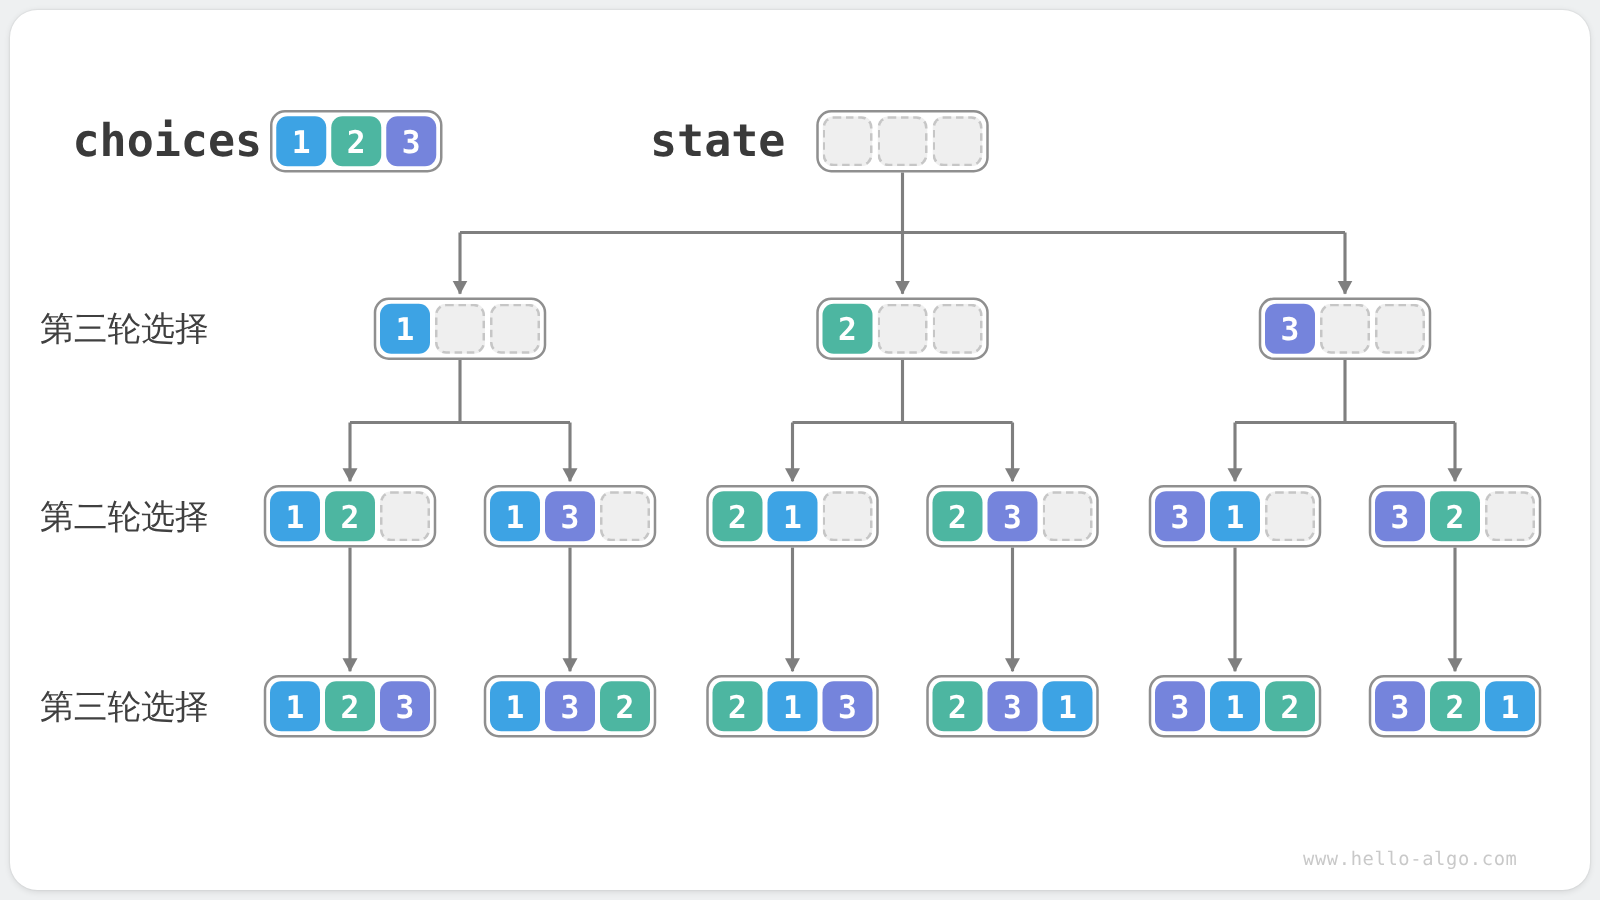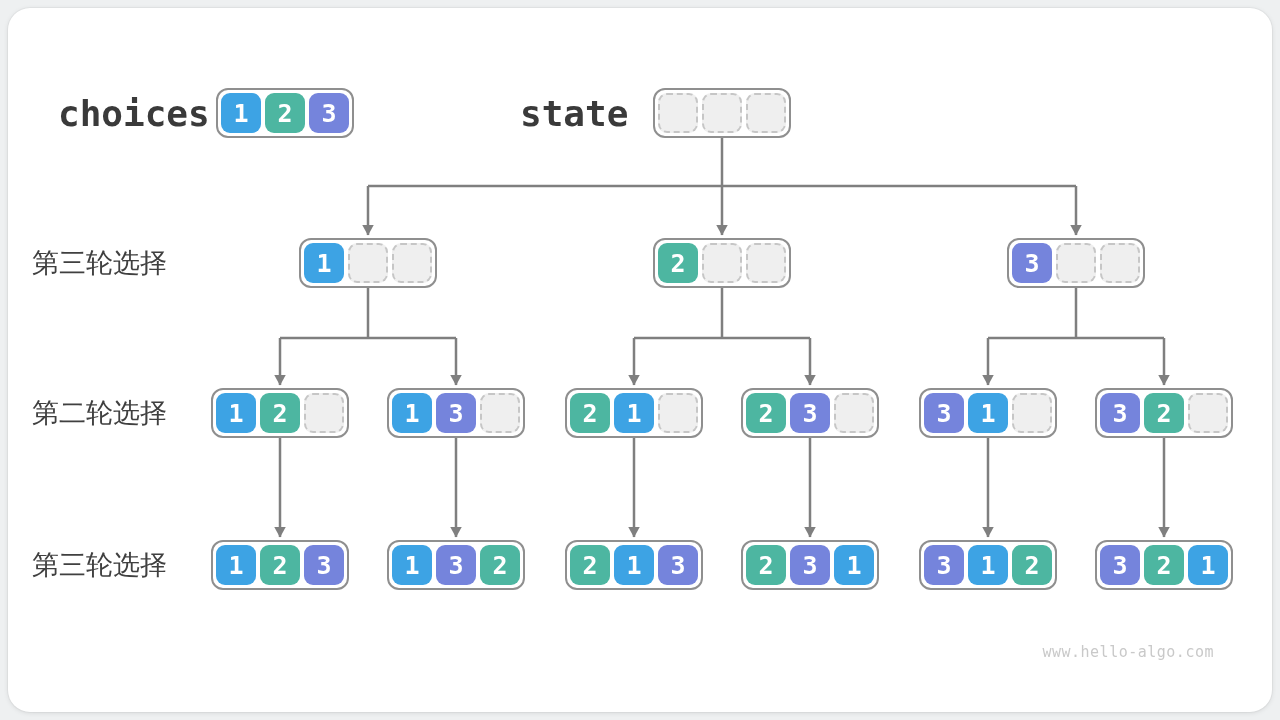--- a/index.html
+++ b/index.html
@@ -29,21 +29,21 @@
     display:flex;align-items:center;justify-content:center;
     font-family:"DejaVu Sans Mono","Liberation Mono",monospace;
     font-weight:bold;font-size:25px;color:#ffffff;
   }
   .slot.empty{background:#efefef;border:2px dashed #c6c6c6;}
   .row-label{
     position:absolute;left:32px;font-size:27px;line-height:34px;
     color:#404040;font-weight:500;
   }
   .watermark{
-    position:absolute;right:66px;top:643px;
+    position:absolute;right:66px;top:678px;
     font-family:"DejaVu Sans Mono","Liberation Mono",monospace;
     font-size:15px;color:#c9c9c9;letter-spacing:0.5px;
   }
 </style>
 </head>
 <body>
 
 <div class="stage">
   <div class="card"></div>
 

